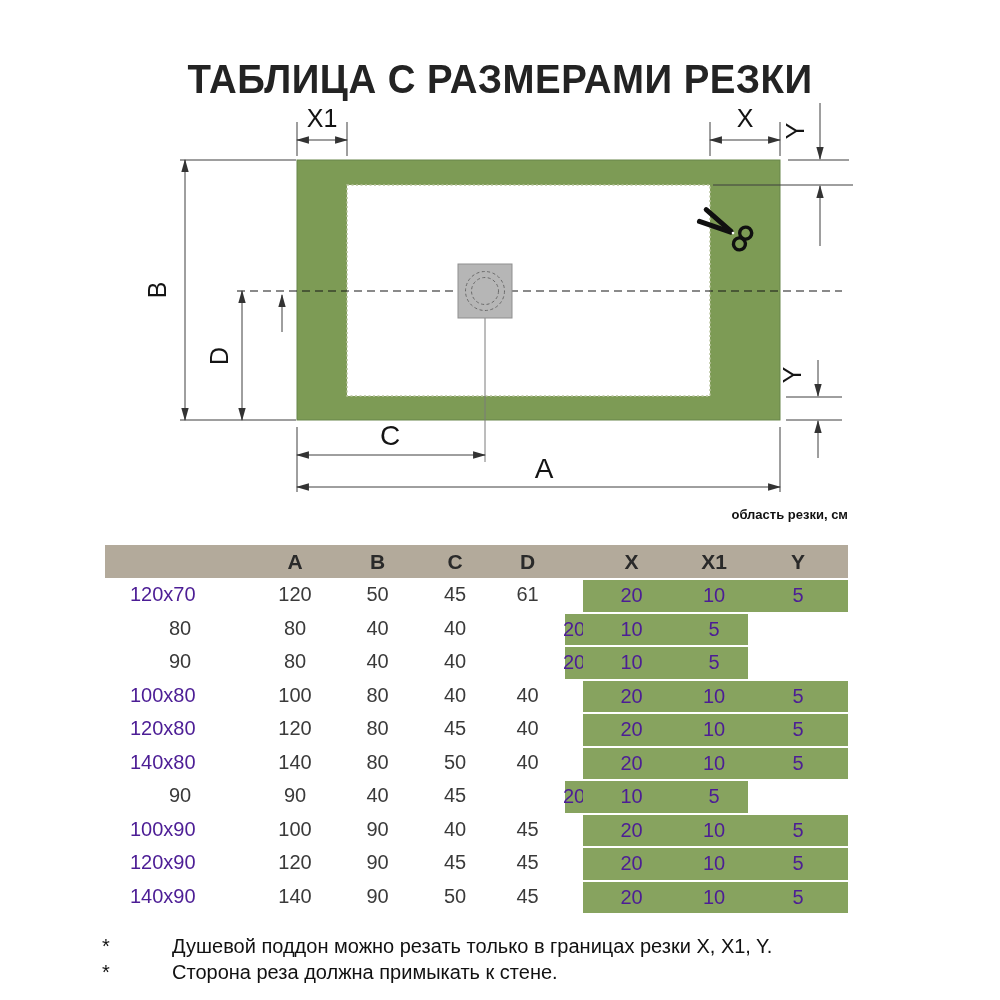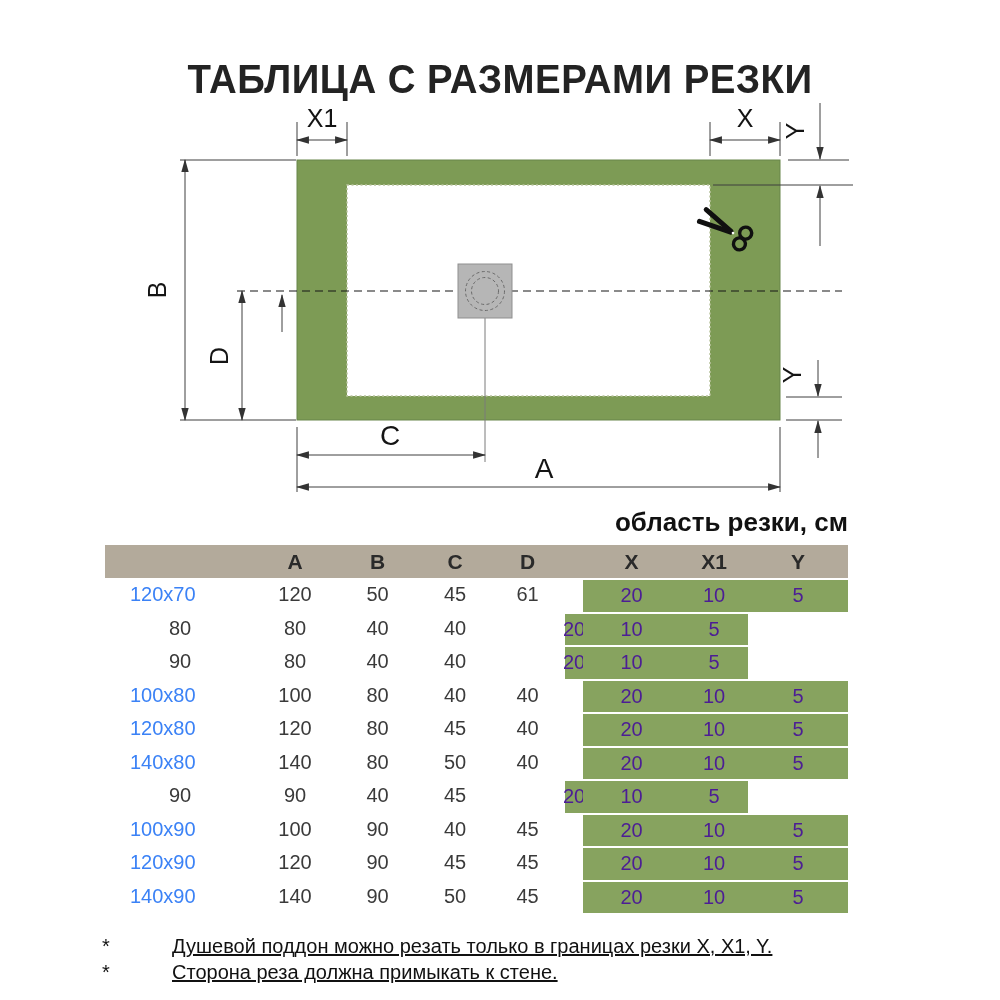--- a/index.html
+++ b/index.html
@@ -20,36 +20,36 @@
   .dim{stroke:#3f3f3f;stroke-width:1;fill:none;}
   .thin{stroke:#7a7a7a;stroke-width:1;fill:none;}
   .dlab{font-family:"Liberation Sans",sans-serif;font-size:25px;fill:#141414;}
   .dlab.big{font-size:28px;}
   .drain-sq{fill:#b6b6b6;stroke:#8f8f8f;stroke-width:1;}
   .drain-c{fill:none;stroke:#6a6a6a;stroke-width:1;stroke-dasharray:3 2.5;}
   .sc{fill:#101010;}
   .sc-ring{fill:none;stroke:#101010;stroke-width:3.4;}
 
   .table-caption{
-    position:absolute;top:507px;right:152px;font-size:26px;font-weight:700;color:#111;
+    position:absolute;top:507px;right:152px;font-size:13px;font-weight:700;color:#111;
   }
   .size-table{position:absolute;left:105px;top:545px;width:743px;}
   .thead,.trow{display:grid;grid-template-columns:150px 80px 85px 70px 75px 18px 97px 68px 100px;}
   .thead{height:33px;background:var(--header-taupe,#b3aa9b);}
   .thead .hc{display:flex;align-items:center;justify-content:center;
     font-weight:700;font-size:21px;color:#2a2a2a;}
   .trow{height:33.5px;}
   .cell{display:flex;align-items:center;justify-content:center;
     font-size:20px;color:#3a3a3a;box-sizing:border-box;}
-  .cell.lab{justify-content:flex-start;padding-left:25px;color:#3b82f6;}
+  .cell.lab{justify-content:flex-start;padding-left:25px;color:#4c1d95;}
   .cell.cut{background:var(--table-green,#87a35f);border-top:2.5px solid #fff;color:#4c1d95;}
   .notes{position:absolute;left:98px;top:933px;width:860px;}
   .note{display:flex;align-items:flex-start;line-height:26px;font-size:20px;color:#111;}
   .note .mark{width:70px;flex:0 0 70px;padding-left:4px;}
-  .note .txt{flex:1;text-decoration:underline;}
+  .note .txt{flex:1;}
 </style>
 </head>
 <body style="--tray-green: #7d9b55; --table-green: #87a35f; --header-taupe: #b3aa9b;">
 
 <h1 class="page-title">ТАБЛИЦА С РАЗМЕРАМИ РЕЗКИ</h1>
 
 <svg class="diagram" width="1000" height="505" viewBox="0 0 1000 505">
   <defs>
     <marker id="aE" viewBox="0 0 12 8" refX="11" refY="4" markerWidth="13" markerHeight="9" orient="auto">
       <path d="M0 0.6 L12 4 L0 7.4 Z" fill="#333"></path>

